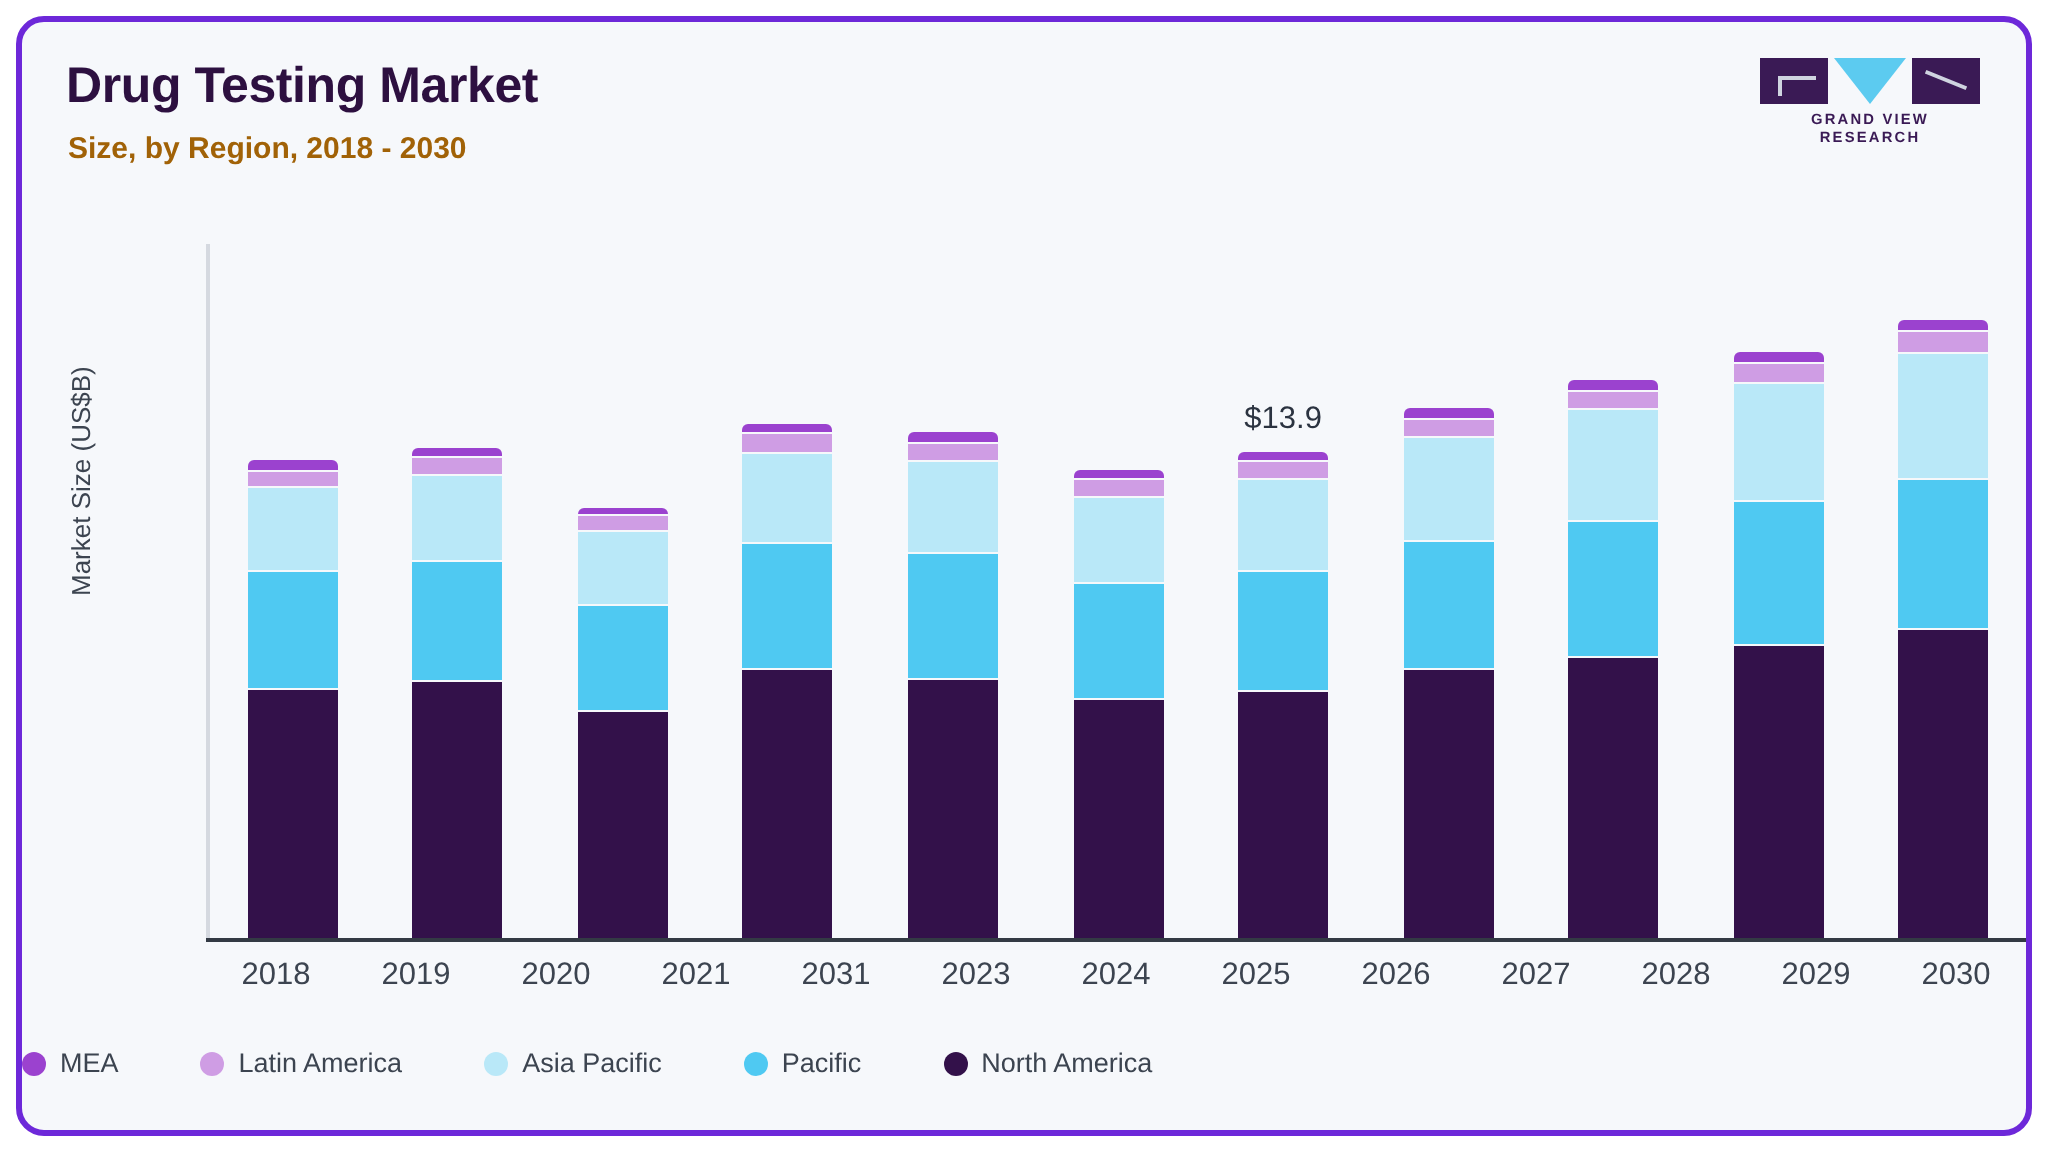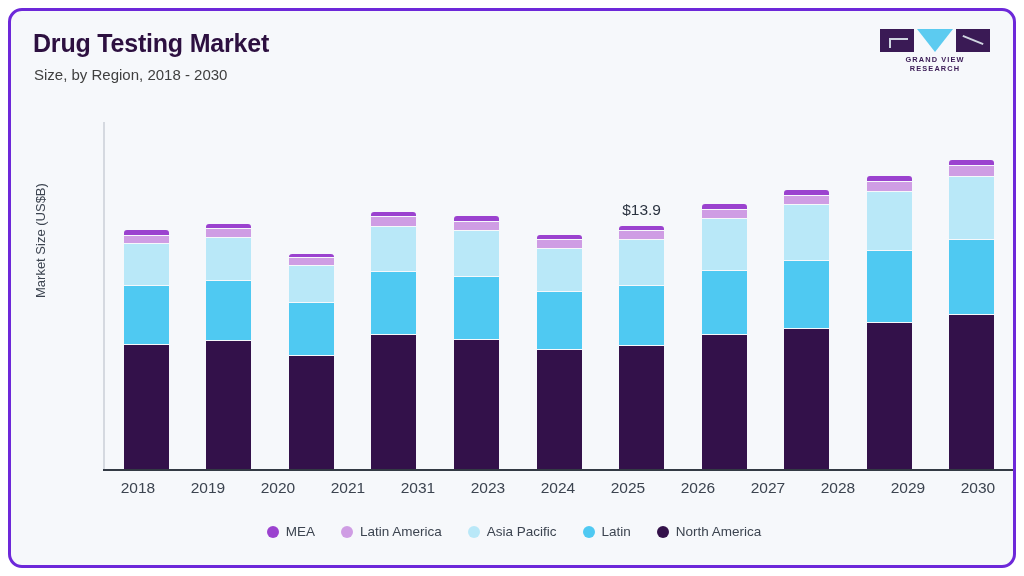--- a/index.html
+++ b/index.html
@@ -34,22 +34,22 @@
     font-size: 25px;
     font-weight: bold;
     color: #2d1040;
     letter-spacing: -0.2px;
   }
   .subtitle {
     position: absolute;
     left: 23px;
     top: 55px;
     font-size: 15px;
-    color: #404040;
-    font-weight: 400;
+    color: #a16207;
+    font-weight: 700;
   }
 
   
   .logo {
     position: absolute;
     right: 23px;
     top: 18px;
     width: 110px;
     height: 38px;
   }
@@ -195,23 +195,23 @@
     color: #3c4450;
   }
 
   
   .legend {
     position: absolute;
     left: 0;
     top: 513px;
     width: 1006px;
     display: flex;
-    justify-content: center;
+    justify-content: flex-start;
     align-items: center;
-    gap: 26px;
+    gap: 41px;
   }
   .legend-item {
     display: flex;
     align-items: center;
     gap: 7px;
   }
   .legend-dot {
     width: 12px;
     height: 12px;
     border-radius: 50%;
@@ -373,21 +373,21 @@
       <div class="legend-item">
         <span class="legend-dot" style="background: rgb(207, 157, 228);"></span>
         <span class="legend-text">Latin America</span>
       </div>
       <div class="legend-item">
         <span class="legend-dot" style="background: rgb(185, 232, 248);"></span>
         <span class="legend-text">Asia Pacific</span>
       </div>
       <div class="legend-item">
         <span class="legend-dot" style="background: rgb(79, 201, 242);"></span>
-        <span class="legend-text">Latin</span>
+        <span class="legend-text">Pacific</span>
       </div>
       <div class="legend-item">
         <span class="legend-dot" style="background: rgb(51, 17, 74);"></span>
         <span class="legend-text">North America</span>
       </div>
     </div>
 
 </div>
 
 </body></html>

